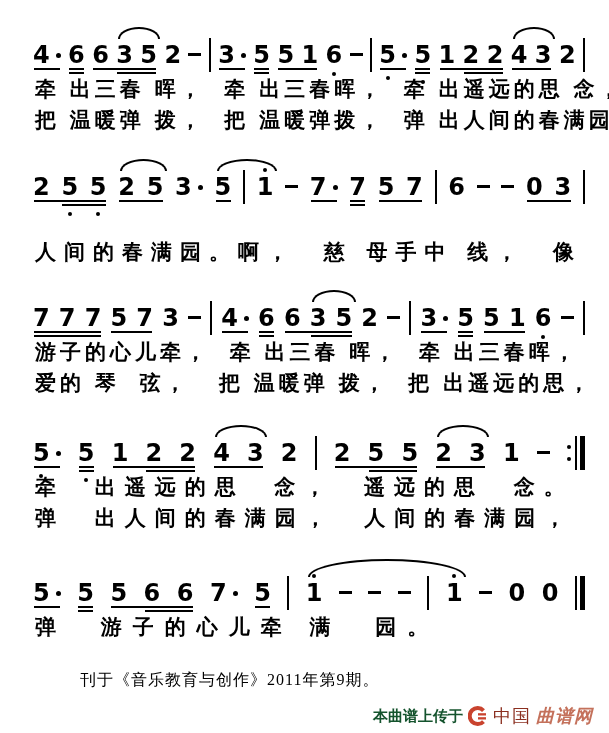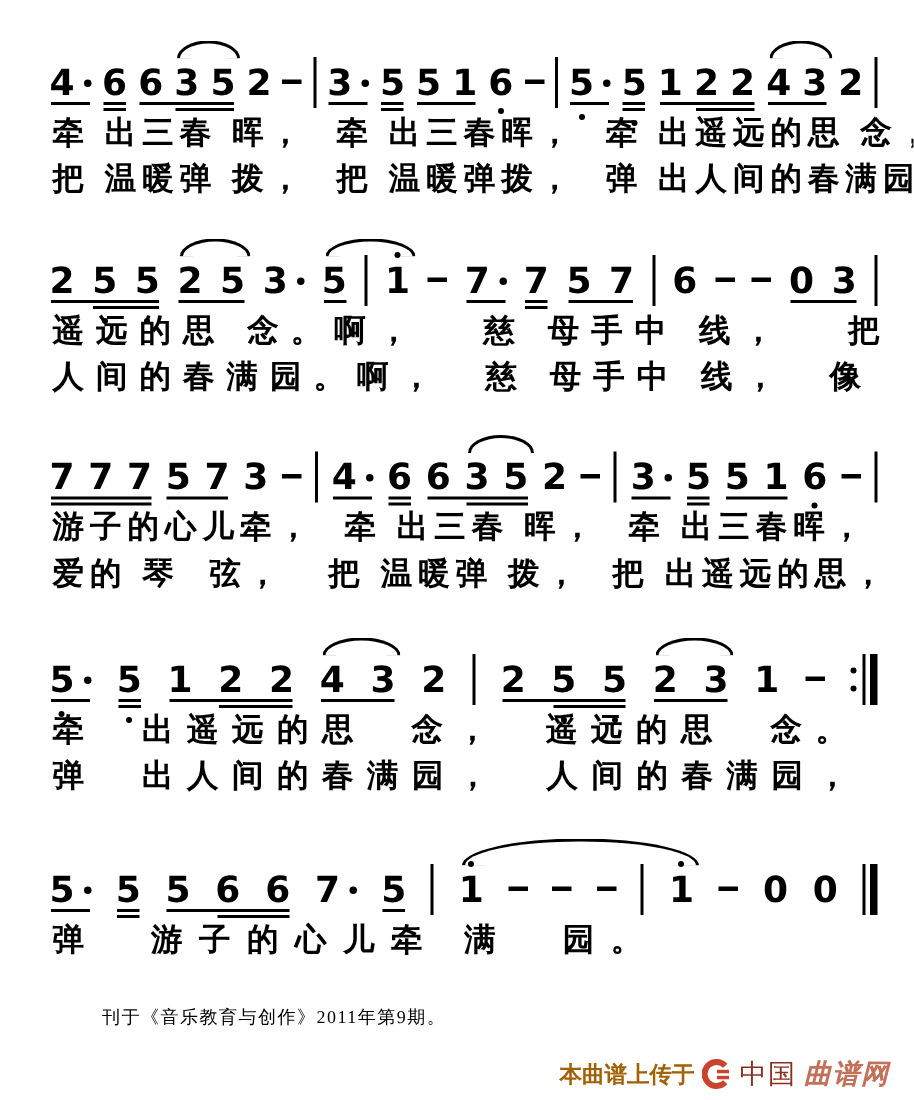--- a/index.html
+++ b/index.html
@@ -32,24 +32,24 @@
        border-radius:50% 50% 0 0 / 100% 100% 0 0;}
 
   .lyric{position:absolute;left:2px;white-space:pre;font-weight:bold;font-size:21px;line-height:24px;}
   .lyric-0{top:37px}.lyric-1{top:68px}
   .line-1 .lyric,.line-3 .lyric{letter-spacing:4px}
   .line-2 .lyric{letter-spacing:8px}
   .line-4 .lyric{letter-spacing:9px}
   .line-5 .lyric{letter-spacing:11px}
 
   
-  .footer-note{position:absolute;left:68px;top:670px;font-family:"Liberation Serif","DejaVu Serif",serif;
-               font-size:12px;letter-spacing:1px;}
+  .footer-note{position:absolute;left:80px;top:670px;font-family:"Liberation Serif","DejaVu Serif",serif;
+               font-size:16px;letter-spacing:1px;}
   .watermark{position:absolute;right:16px;top:704px;display:flex;align-items:center;gap:5px;}
-  .wm-text{font-size:15px;font-weight:bold;color:#a16207;}
+  .wm-text{font-size:15px;font-weight:bold;color:#14532d;}
   .wm-logo{display:inline-flex;width:20px;height:20px;}
   .site1{font-size:18px;font-weight:normal;letter-spacing:1px;}
   .site2{font-size:18px;font-weight:bold;letter-spacing:1px;}
 </style>
 </head>
 <body>
 
 <div class="page">
   <div class="score" id="score">
       <div class="line-block line-1">
@@ -222,21 +222,20 @@
           <i class="beam" style="left: 86px; width: 44px; top: 28px;"></i>
           <i class="beam" style="left: 183px; width: 15px; top: 28px;"></i>
           <i class="beam" style="left: 278px; width: 26px; top: 28px;"></i>
           <i class="beam" style="left: 317px; width: 15px; top: 28px;"></i>
           <i class="beam" style="left: 317px; width: 15px; top: 32px;"></i>
           <i class="beam" style="left: 346px; width: 43px; top: 28px;"></i>
           <i class="beam" style="left: 494px; width: 44px; top: 28px;"></i>
           <i class="arc" style="left: 86.5px; width: 43px; height: 10px; top: -13px;"></i>
           <i class="arc" style="left: 183.5px; width: 56px; height: 10px; top: -13px;"></i>
         </div>
-        <div class="lyric lyric-0">遥远的思 念。啊，   慈 母手中 线，   把</div>
         <div class="lyric lyric-1">人间的春满园。啊，  慈 母手中 线，  像</div>
       </div>
       <div class="line-block line-3">
         <div class="notes-row">
           <span class="tok">
             <span class="nw">7</span>
           </span>
           <span class="tok">
             <span class="nw">7</span>
           </span>

